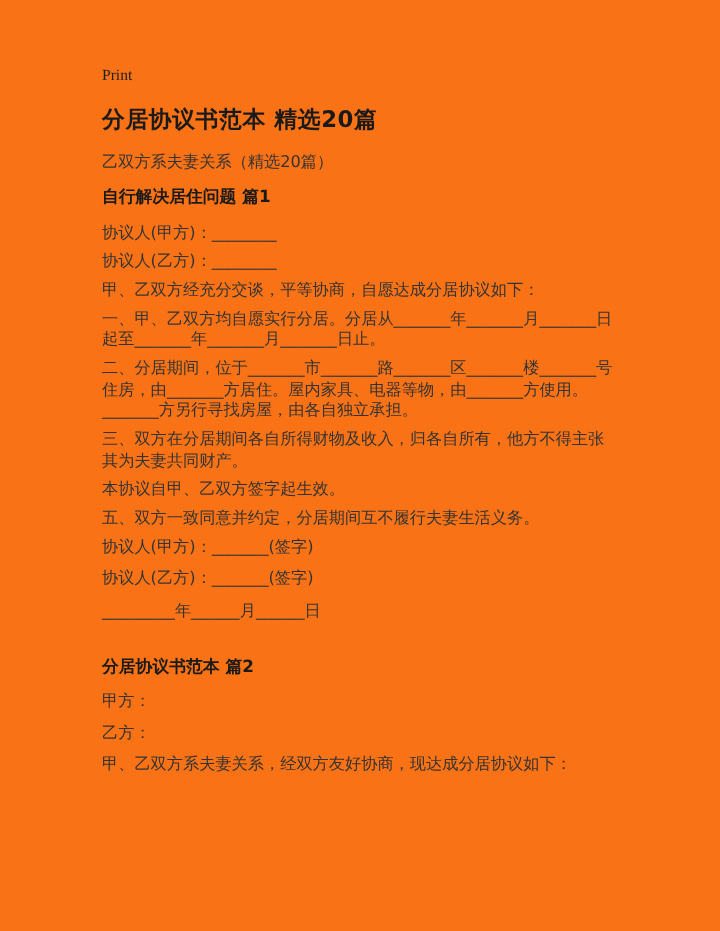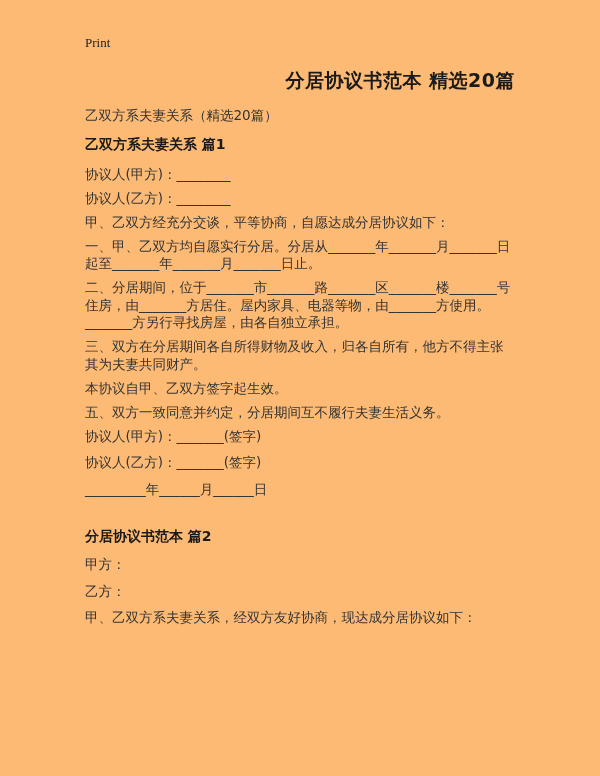--- a/index.html
+++ b/index.html
@@ -11,38 +11,38 @@
     width: 600px;
     height: 776px;
     overflow: hidden;
     font-family: "DejaVu Sans", "Liberation Sans", sans-serif;
     color: #333333;
   }
   .page {
     box-sizing: border-box;
     width: 600px;
     height: 776px;
-    padding: 32px 85px 0 85px;
-    background: #fdba74;
+    padding: 52px 85px 0 85px;
+    background: #f97316;
   }
   .print-btn {
     display: inline-block;
     font-family: "Liberation Serif", "DejaVu Serif", serif;
     font-size: 13px;
     line-height: 15px;
     color: #1f1f1f;
     margin: 0 0 18px 0;
     cursor: pointer;
   }
   .doc-title {
     font-size: 19px;
     font-weight: bold;
     line-height: 24px;
     color: #1a1a1a;
-    text-align: right;
+    text-align: left;
     margin: 0 0 15px 0;
     letter-spacing: 0.5px;
   }
   .doc-subtitle {
     font-size: 13.5px;
     line-height: 17.5px;
     color: #333333;
     margin: 0 0 0 0;
   }
   .section-heading {
@@ -73,21 +73,21 @@
 <body>
 
 <div class="page">
 
   <span class="print-btn">Print</span>
 
   <h1 class="doc-title">分居协议书范本 精选20篇</h1>
 
   <p class="doc-subtitle doc-p">乙双方系夫妻关系（精选20篇）</p>
 
-  <h2 class="section-heading">乙双方系夫妻关系 篇1</h2>
+  <h2 class="section-heading">自行解决居住问题 篇1</h2>
 
   <p class="doc-p">协议人(甲方)：________</p>
   <p class="doc-p">协议人(乙方)：________</p>
   <p class="doc-p">甲、乙双方经充分交谈，平等协商，自愿达成分居协议如下：</p>
   <p class="doc-p">一、甲、乙双方均自愿实行分居。分居从_______年_______月_______日起至_______年_______月_______日止。</p>
   <p class="doc-p">二、分居期间，位于_______市_______路_______区_______楼_______号住房，由_______方居住。屋内家具、电器等物，由_______方使用。_______方另行寻找房屋，由各自独立承担。</p>
   <p class="doc-p">三、双方在分居期间各自所得财物及收入，归各自所有，他方不得主张其为夫妻共同财产。</p>
   <p class="doc-p">本协议自甲、乙双方签字起生效。</p>
   <p class="doc-p">五、双方一致同意并约定，分居期间互不履行夫妻生活义务。</p>
   <p class="doc-p mb9">协议人(甲方)：_______(签字)</p>

